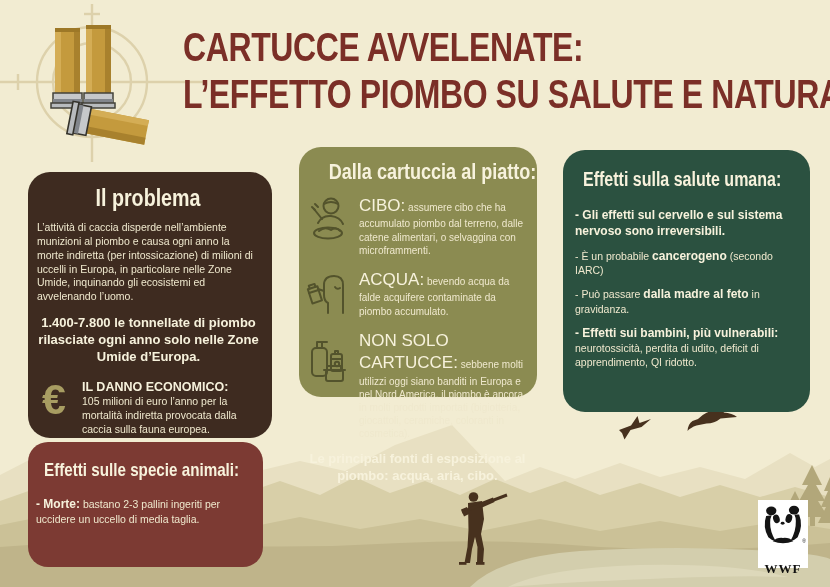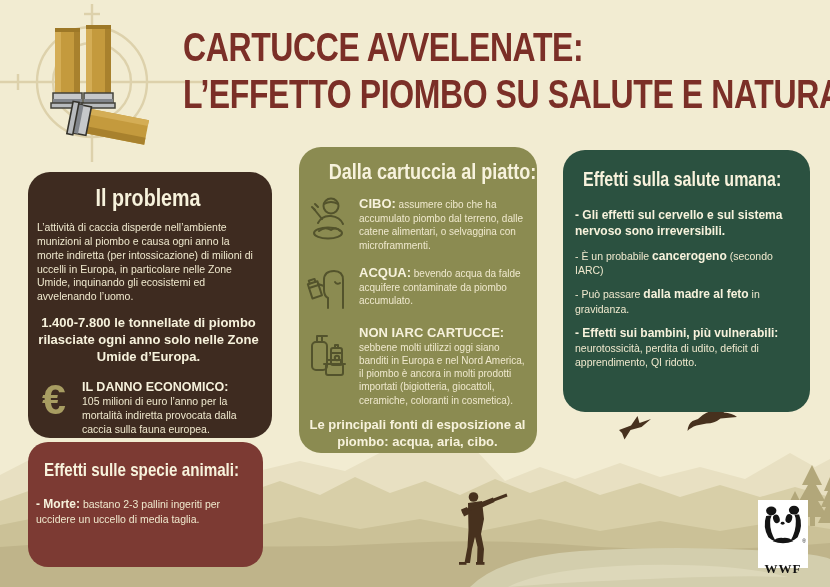--- a/index.html
+++ b/index.html
@@ -30,26 +30,26 @@
   .box-problema { left:28px; top:172px; width:244px; height:266px; background:#3e2b20; padding:10px 12px 0 9px; }
   .box-problema h2 { text-align:center; font-size:24px; margin:2px 0 9px; }
   .box-problema .intro { margin-bottom:11px; }
   .box-problema .big { margin-bottom:13px; }
   .irow { display:flex; gap:11px; margin-bottom:10px; align-items:flex-start; }
   .irow .ic { flex:none; width:34px; display:flex; justify-content:center; color:#a89d62; }
   .irow .lbl { font-weight:bold; font-size:12.5px; color:#f7f2dc; }
   .euro-glyph { font-size:43px; line-height:40px; font-weight:bold; }
   .footnote { font-size:8.5px; color:#d8cdb4; margin-left:45px; }
   
-  .box-piatto { left:299px; top:147px; width:238px; height:306px; background:#8b8b51; padding:9px 9px 0 7px; }
+  .box-piatto { left:299px; top:147px; width:238px; height:250px; background:#8b8b51; padding:9px 9px 0 7px; }
   .box-piatto h2 { text-align:center; font-size:22px; margin:3px 0 10px; }
   .pitem { display:flex; gap:9px; margin-bottom:12px; align-items:flex-start; }
   .pitem .ic { flex:none; width:44px; display:flex; justify-content:center; color:#53532c; }
   .pitem p { font-size:10px; }
-  .pitem .lbl { font-weight:bold; font-size:13px; color:#f7f2dc; }
+  .pitem .lbl { font-weight:normal; font-size:17px; color:#f7f2dc; }
   .box-piatto .big { font-size:13px; padding:2px 2px 0 3px; }
   
   .box-salute { left:563px; top:150px; width:247px; height:262px; background:#2b5140; padding:8px 12px 0 12px; }
   .salute-head { display:flex; align-items:center; gap:8px; margin-bottom:8px; }
   .box-salute h2 { font-size:20px; }
   .box-salute p { margin-bottom:9px; }
   
   .box-animali { left:28px; top:442px; width:235px; height:125px; background:#7c3a33; padding:8px 10px 0 8px; border-radius:20px; }
   .animali-head { display:flex; align-items:center; gap:8px; margin-bottom:7px; }
   .box-animali h2 { font-size:19px; }
@@ -200,21 +200,21 @@
         <svg width="44" height="54" viewBox="0 0 44 54" fill="none" stroke="#53532c" stroke-width="2" stroke-linecap="round" stroke-linejoin="round">
           <rect x="6" y="18" width="15" height="28" rx="4"></rect>
           <path d="M11,18 v-6 h5 v6 M16,12 h5"></path>
           <rect x="25" y="24" width="11" height="17" rx="2"></rect>
           <path d="M25,29 h11 M29,24 v-3 h3 v3"></path>
           <circle cx="31" cy="34" r="2.2"></circle>
           <rect x="20" y="40" width="17" height="11" rx="2"></rect>
           <path d="M18,40 h21 M22,36 h13 v4"></path>
         </svg>
       </span>
-      <p><span class="lbl">NON IARC CARTUCCE:</span><span> sebbene molti utilizzi oggi siano banditi in Europa e nel Nord America, il piombo è ancora in molti prodotti importati (bigiotteria, giocattoli, ceramiche, coloranti in cosmetica).</span></p>
+      <p><span class="lbl">NON SOLO CARTUCCE:</span><span> sebbene molti utilizzi oggi siano banditi in Europa e nel Nord America, il piombo è ancora in molti prodotti importati (bigiotteria, giocattoli, ceramiche, coloranti in cosmetica).</span></p>
     </div>
 
     <p class="big">Le principali fonti di esposizione al piombo: acqua, aria, cibo.</p>
   </div>
 
   <div class="card box-salute">
     <div class="salute-head">
       <svg width="42" height="42" viewBox="0 0 44 44">
         <g stroke="#e8505c" stroke-width="4" fill="none">
           <circle cx="22" cy="22" r="15"></circle>

